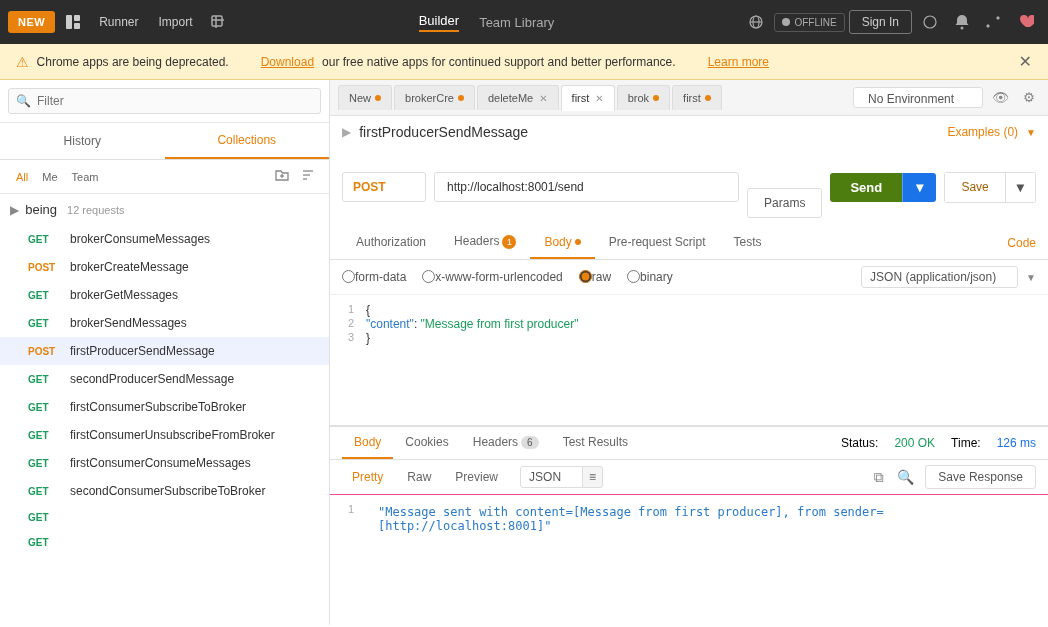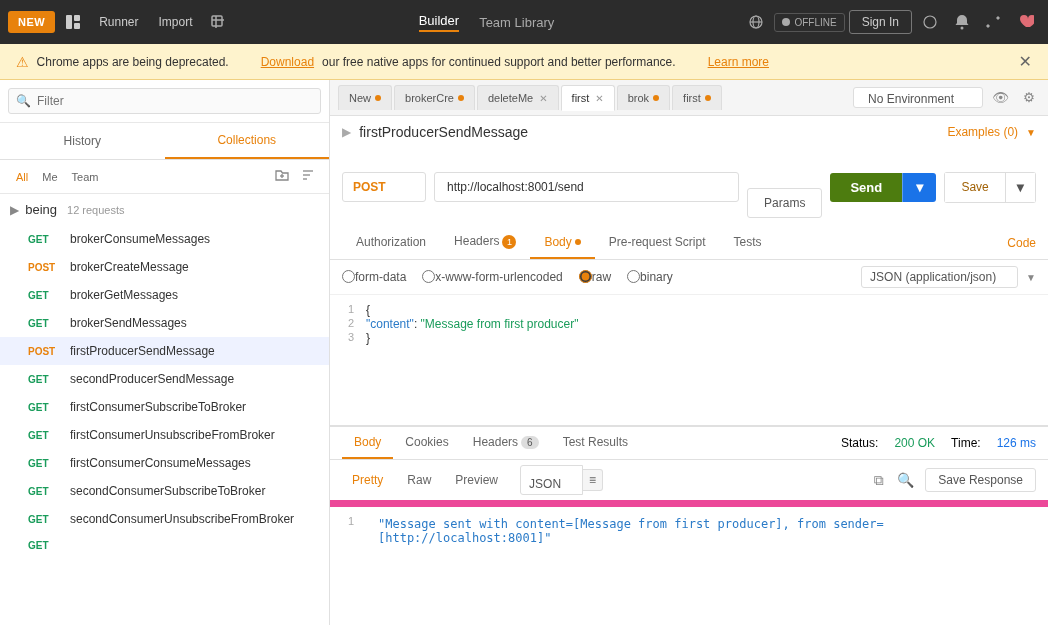--- a/index.html
+++ b/index.html
@@ -206,29 +206,29 @@
     .resp-sub-tab.active { color: #e8820c; border-bottom: 2px solid #e8820c; }
     .resp-badge {
       display: inline-block; background: #ddd; color: #555;
       border-radius: 9px; padding: 1px 6px; font-size: 10px; margin-left: 3px;
     }
     .response-status { margin-left: auto; display: flex; gap: 16px; align-items: center; font-size: 12px; }
     .status-ok { color: #1a9c5b; font-weight: 400; }
     .status-time { color: #1a73e8; font-weight: 500; }
 
     
-    .resp-format-bar { display: flex; align-items: center; padding: 5px 12px; gap: 4px; border-bottom: 7px solid #ec4899; }
+    .resp-format-bar { display: flex; align-items: center; padding: 5px 12px; gap: 4px; border-bottom: 1px solid #ec4899; }
     .resp-fmt-btn {
       padding: 3px 10px; font-size: 12px; cursor: pointer;
       border-radius: 2px; background: none; border: none; color: #666;
     }
     .resp-fmt-btn.active { color: #e8820c; font-weight: 500; }
     .resp-json-wrap { display: flex; align-items: center; margin-left: 8px; gap: 0; }
     .resp-json-select {
-      padding: 11px 20px 3px 8px; border: 1px solid #ddd;
+      padding: 3px 20px 3px 8px; border: 1px solid #ddd;
       border-radius: 3px 0 0 3px; font-size: 12px; background: #fff;
       appearance: none; cursor: pointer; color: #555;
     }
     .resp-json-arr { padding: 3px 6px; border: 1px solid #ddd; border-left: none; border-radius: 0 3px 3px 0; background: #f5f5f5; cursor: pointer; color: #666; }
     .resp-actions { margin-left: auto; display: flex; gap: 6px; align-items: center; }
     .resp-action-btn { background: none; border: none; cursor: pointer; color: #888; font-size: 14px; padding: 2px 4px; }
     .save-resp-btn {
       padding: 4px 12px; border: 1px solid #ddd; border-radius: 3px;
       font-size: 12px; color: #555; background: #fff; cursor: pointer;
     }
@@ -394,21 +394,20 @@
           <div class="request-item">
             <span class="method-badge method-get">GET</span>
             <span class="request-name">firstConsumerConsumeMessages</span>
           </div>
           <div class="request-item">
             <span class="method-badge method-get">GET</span>
             <span class="request-name">secondConsumerSubscribeToBroker</span>
           </div>
           <div class="request-item">
             <span class="method-badge method-get">GET</span>
-            <span class="request-name">secondConsumerUnsubscribeFromBroker</span>
           </div>
           <div class="request-item">
             <span class="method-badge method-get">GET</span>
           </div>
         </div>
       </div>
     </div>
   </div>
 
   <div class="content">

